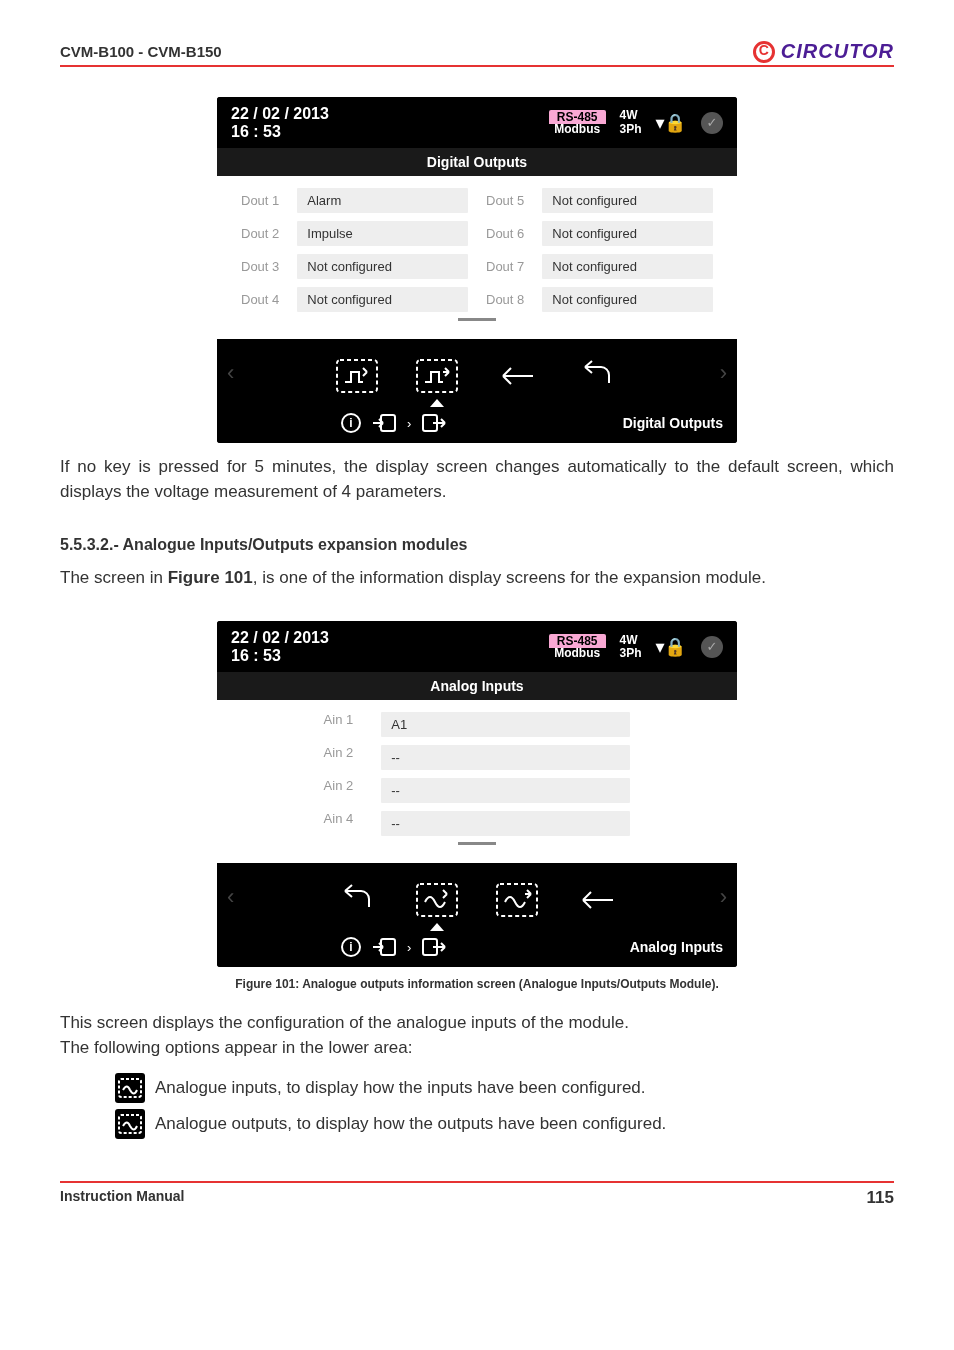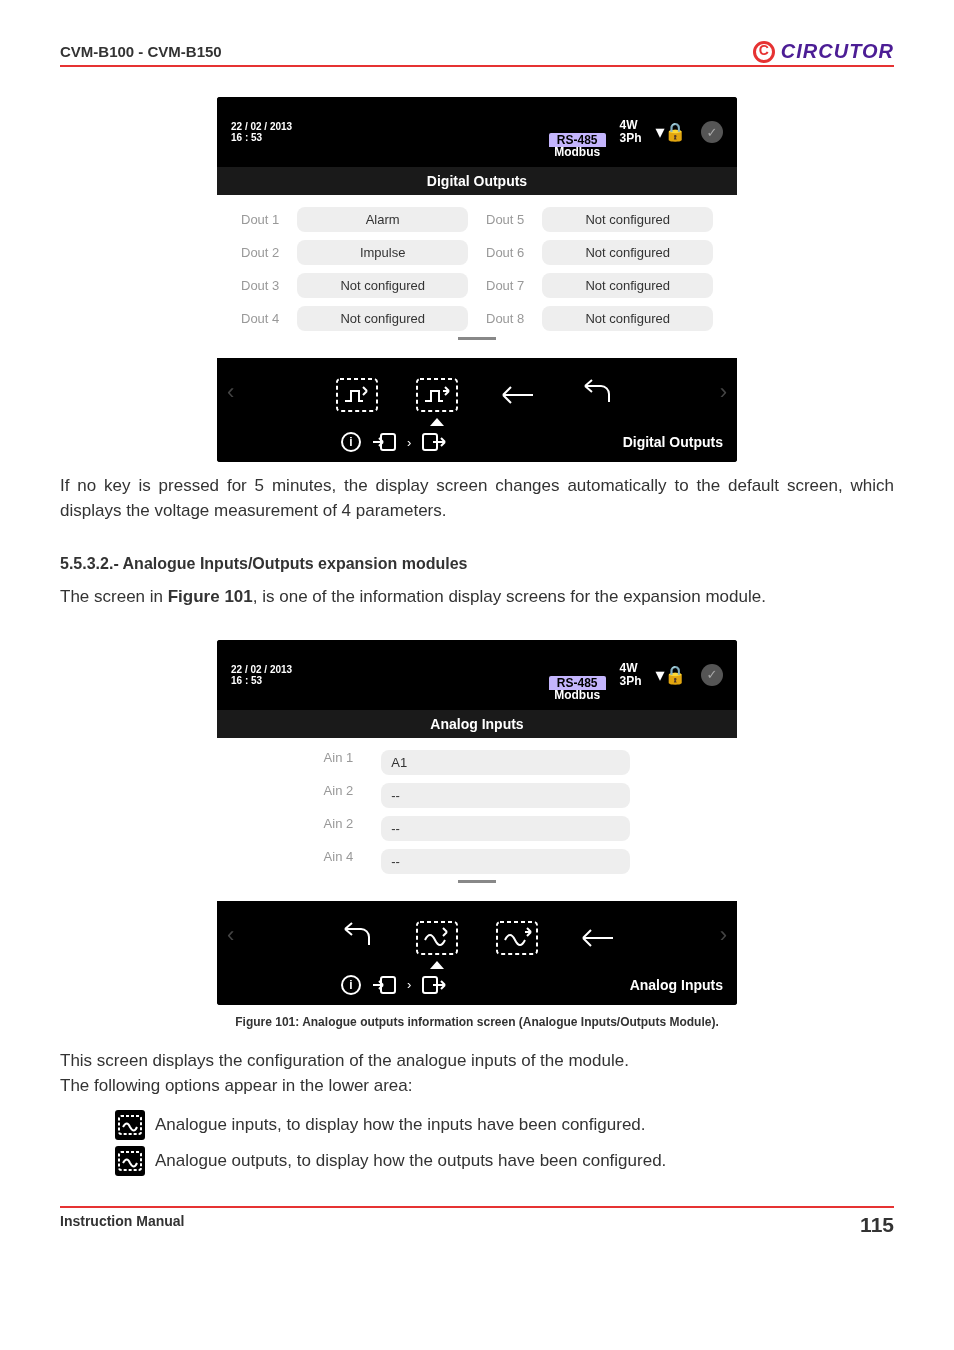--- a/index.html
+++ b/index.html
@@ -13,34 +13,34 @@
   }
   .page { padding: 40px 60px 30px 60px; }
   .hdr { display: flex; justify-content: space-between; align-items: center; border-bottom: 2px solid #e63232; padding-bottom: 2px; }
   .hdr-title { font-weight: bold; font-size: 15px; }
   .brand { display: flex; align-items: center; gap: 6px; color: #4c1d95; font-weight: bold; font-size: 20px; letter-spacing: 1px; font-style: italic; }
   .brand-logo { width: 22px; height: 22px; border: 3px solid #e63232; border-radius: 50%; position: relative; }
   .brand-logo::after { content: "C"; position: absolute; top: -2px; left: 3px; font-size: 14px; color: #e63232; font-style: normal; }
 
   .device { width: 520px; margin: 30px auto 0 auto; background: #000; border-radius: 3px; overflow: hidden; color: #fff; font-size: 13px; }
   .dev-top { display: flex; align-items: center; justify-content: space-between; padding: 8px 14px; background: #000; }
-  .dt { font-size: 10px; font-weight: bold; line-height: 1.1; }
+  .dt { font-size: 16px; font-weight: bold; line-height: 1.1; }
   .dev-top-right { display: flex; align-items: center; gap: 14px; }
   .rs-box { text-align: center; }
-  .rs-top { background: #c4b5fd; color: #000; font-weight: bold; font-size: 12px; padding: 0 8px; border-radius: 2px 2px 0 0; display: inline-block; margin-top: 28px; }
+  .rs-top { background: #f9a8d4; color: #000; font-weight: bold; font-size: 12px; padding: 0 8px; border-radius: 2px 2px 0 0; display: inline-block; }
   .rs-bot { font-weight: bold; font-size: 12px; margin-top: -2px; }
   .wire { font-size: 12px; font-weight: bold; line-height: 1.1; }
   .lock { font-size: 18px; display: flex; align-items: center; }
   .ok-circ { width: 22px; height: 22px; border-radius: 50%; background: #555; display: flex; align-items: center; justify-content: center; color: #aaa; font-size: 13px; }
 
   .dev-header { background: #1a1a1a; text-align: center; font-weight: bold; padding: 6px 0; font-size: 14px; color: #fff; }
   .dev-body { background: #fff; padding: 12px 24px 18px 24px; }
-  .out-grid { display: grid; grid-template-columns: auto 1fr auto 1fr; column-gap: 18px; row-gap: 8px; align-items: center; text-align: center; }
+  .out-grid { display: grid; grid-template-columns: auto 1fr auto 1fr; column-gap: 18px; row-gap: 8px; align-items: center; }
   .out-lbl { color: #999; font-size: 13px; }
-  .out-val { background: #eee; color: #333; font-size: 13px; padding: 5px 10px; border-radius: 8px; }
+  .out-val { background: #eee; color: #333; font-size: 13px; padding: 5px 10px; border-radius: 1px; }
   .in-grid { display: grid; grid-template-columns: auto 1fr; column-gap: 28px; row-gap: 8px; width: 65%; margin: 0 auto; }
 
   .dev-divider { height: 3px; background: linear-gradient(to right, transparent 0 46%, #888 46% 54%, transparent 54% 100%); margin-top: 6px; }
   .dev-actions { background: #000; padding: 16px 0 10px 0; display: flex; justify-content: center; align-items: center; gap: 30px; position: relative; }
   .act-btn { width: 50px; height: 42px; display: flex; align-items: center; justify-content: center; color: #fff; position: relative; }
   .selected::after { content: ""; position: absolute; bottom: -10px; left: 50%; transform: translateX(-50%); border-left: 7px solid transparent; border-right: 7px solid transparent; border-bottom: 8px solid #fff; }
   .chevron { position: absolute; top: 50%; transform: translateY(-50%); color: #444; font-size: 22px; }
   .chev-l { left: 10px; } .chev-r { right: 10px; }
   .dev-footer { background: #000; display: flex; align-items: center; padding: 6px 14px 10px 14px; gap: 10px; }
   .foot-spacer { flex: 0 0 100px; }
@@ -49,23 +49,23 @@
   .foot-label { color: #fff; font-weight: bold; font-size: 14px; }
 
   .svgicon { stroke: #fff; stroke-width: 2; fill: none; }
 
   .caption { text-align: center; font-weight: bold; font-size: 12px; margin: 10px 0 20px 0; }
   .body-text { font-size: 17px; margin: 12px 0; line-height: 1.45; text-align: justify; color: #333; }
   .section-h { font-weight: bold; font-size: 16px; margin: 32px 0 12px 0; }
   .opt-line { display: flex; align-items: center; gap: 10px; margin: 6px 0 6px 55px; font-size: 17px; }
   .opt-ico { width: 30px; height: 30px; background: #000; display: flex; align-items: center; justify-content: center; border-radius: 3px; }
 
-  .ftr { border-top: 2px solid #e63232; margin-top: 30px; padding-top: 5px; display: flex; justify-content: space-between; font-size: 14px; }
+  .ftr { border-top: 2px solid #e63232; margin-top: 42px; padding-top: 5px; display: flex; justify-content: space-between; font-size: 14px; }
   .ftr b { font-weight: bold; }
-  .pno { font-weight: bold; font-size: 21px; }
+  .pno { font-weight: bold; font-size: 17px; }
 </style>
 </head>
 <body>
 
 <div class="page">
 
   <div class="hdr">
     <div class="hdr-title">CVM-B100 - CVM-B150</div>
     <div class="brand">
       <div class="brand-logo"></div>

